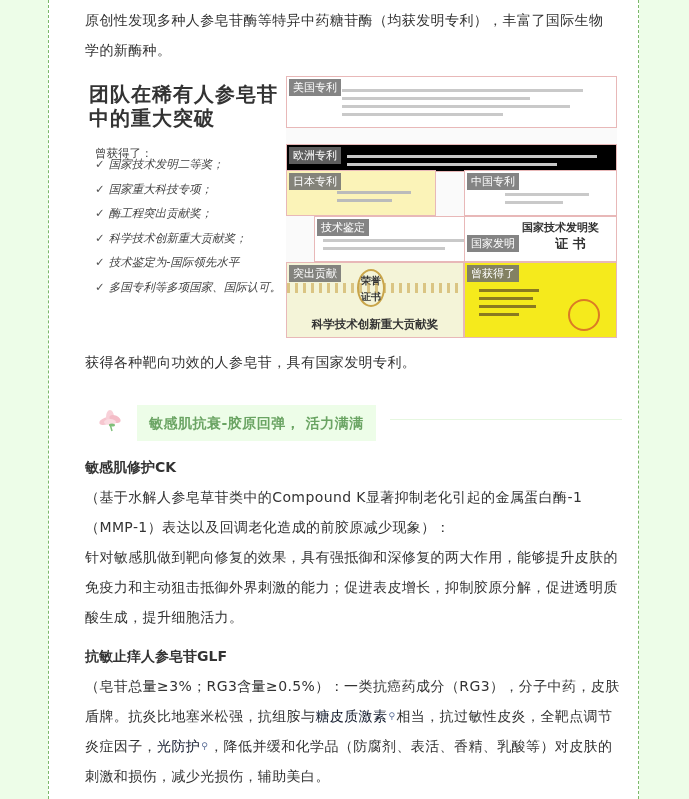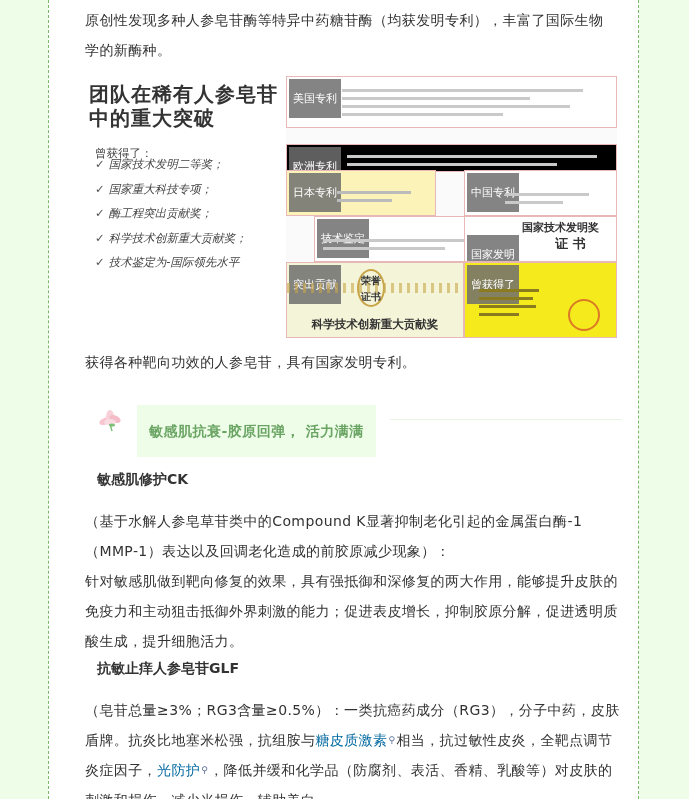--- a/index.html
+++ b/index.html
@@ -26,38 +26,38 @@
   .fig-left { position: absolute; left: 0; top: 0; width: 200px; height: 262px; }
   .fig-title { position: absolute; left: 4px; top: 6px; font-size: 20px; font-weight: bold; color: #333; line-height: 24px; letter-spacing: 1px; }
   .fig-sub { position: absolute; left: 10px; top: 70px; font-size: 11.5px; color: #444; }
   .fig-list { position: absolute; left: 10px; top: 76px; margin: 0; padding: 0; list-style: none; font-style: italic; }
   .fig-list li { font-size: 11.5px; color: #444; line-height: 24.5px; white-space: nowrap; }
   .fig-list li .chk { margin-right: 4px; color: #555; }
   .fig-right { position: absolute; left: 201px; top: 0; width: 331px; height: 262px; background: #fafafa; }
   .cell { position: absolute; overflow: hidden; border: 1px solid #e8b8b8; box-sizing: border-box; }
   .cell .tag {
     position: absolute; left: 2px; top: 2px; background: rgba(110,110,110,0.85); color: #fff;
-    font-size: 11px; padding: 12px 4px; line-height: 15px;
+    font-size: 11px; padding: 1px 4px; line-height: 15px;
   }
   .doc-lines { position: absolute; left: 40px; right: 6px; top: 10px; }
   .doc-lines div { height: 3px; background: #c9c9c9; margin-bottom: 5px; }
   .cert-big { position: absolute; width: 100%; text-align: center; font-weight: bold; color: #333; }
   .section-head { position: absolute; top: 396px; left: 0; width: 540px; height: 44px; }
   .flower { position: absolute; left: 14px; top: 12px; width: 26px; height: 26px; }
   .head-bar {
-    position: absolute; left: 52px; top: 9px; height: 28px; padding: 12px 12px;
+    position: absolute; left: 52px; top: 9px; height: 28px; padding: 4px 12px;
     background: #edfde8; color: #6aa463; font-weight: bold; font-size: 14px; line-height: 28px;
     letter-spacing: 0.5px;
     text-align: right;
   }
   .head-line { position: absolute; left: 305px; top: 23px; width: 232px; height: 1px; background: #e6f7e0; }
-  .title-bold { font-weight: bold; font-size: 14px; color: #333; margin: 12px; line-height: 30px; }
+  .title-bold { font-weight: bold; font-size: 14px; color: #333; margin: 0; line-height: 30px; }
   .sec1 { position: absolute; top: 452px; left: 0; width: 540px; }
   .sec2 { position: absolute; top: 641px; left: 0; width: 540px; }
-  .link { color: #0369a1; text-align: right; }
+  .link { color: #0f172a; text-align: right; }
   .search-mark { display: inline-block; font-size: 9px; color: #576b95; vertical-align: top; margin: 0 1px; }
 </style>
 </head>
 <body>
 
 <div class="page">
   <div class="content">
 
     <p class="para p1">原创性发现多种人参皂苷酶等特异中药糖苷酶（均获发明专利），丰富了国际生物学的新酶种。</p>
 
@@ -67,20 +67,21 @@
           <div>团队在稀有人参皂苷</div>
           <div>中的重大突破</div>
         </div>
         <div class="fig-sub">曾获得了：</div>
         <ul class="fig-list">
           <li><span class="chk">✓</span><span>国家技术发明二等奖；</span></li>
           <li><span class="chk">✓</span><span>国家重大科技专项；</span></li>
           <li><span class="chk">✓</span><span>酶工程突出贡献奖；</span></li>
           <li><span class="chk">✓</span><span>科学技术创新重大贡献奖；</span></li>
           <li><span class="chk">✓</span><span>技术鉴定为-国际领先水平</span></li>
+          <li><span class="chk">✓</span><span>多国专利等多项国家、国际认可。</span></li>
         </ul>
       </div>
 
       <div class="fig-right">
         <div class="cell" style="left:0;top:0;width:331px;height:52px;background:#fff;">
           <span class="tag">美国专利</span>
           <div class="doc-lines" style="left:55px;top:12px;">
               <div style="width:90%"></div>
               <div style="width:70%"></div>
               <div style="width:85%"></div>

